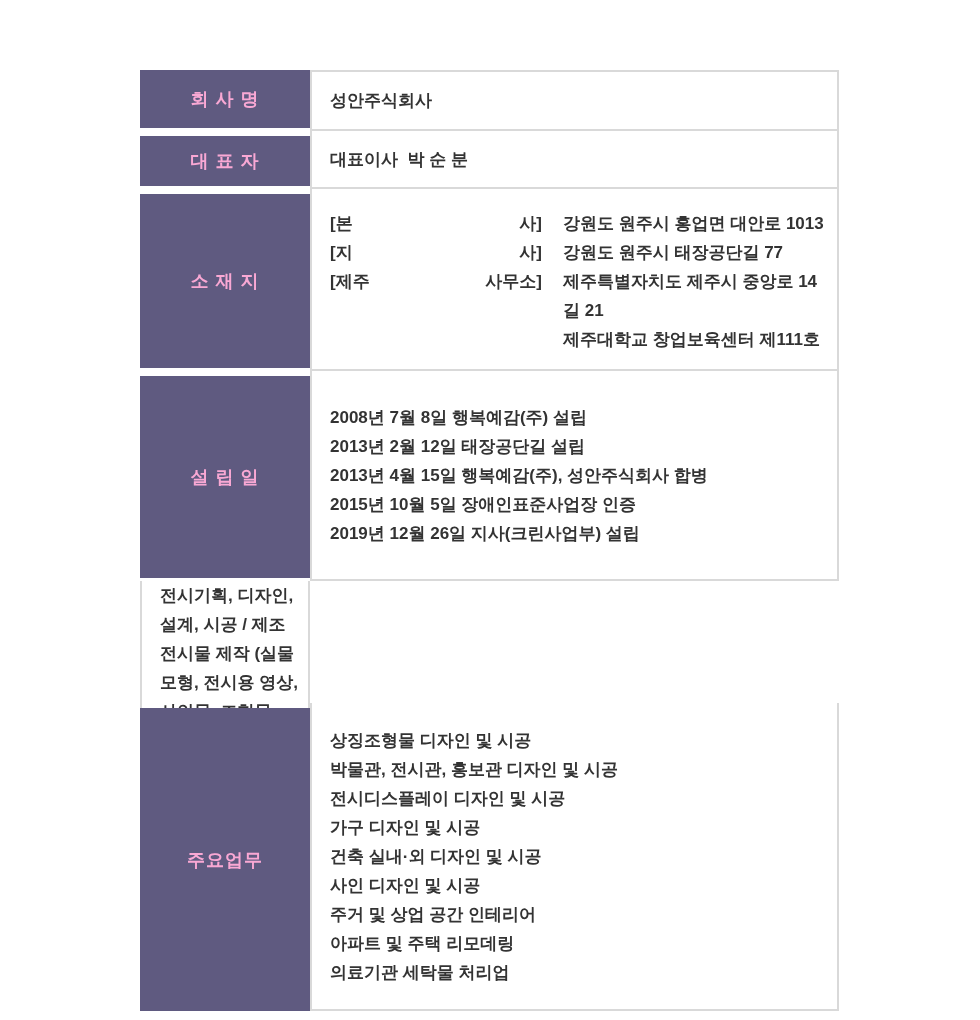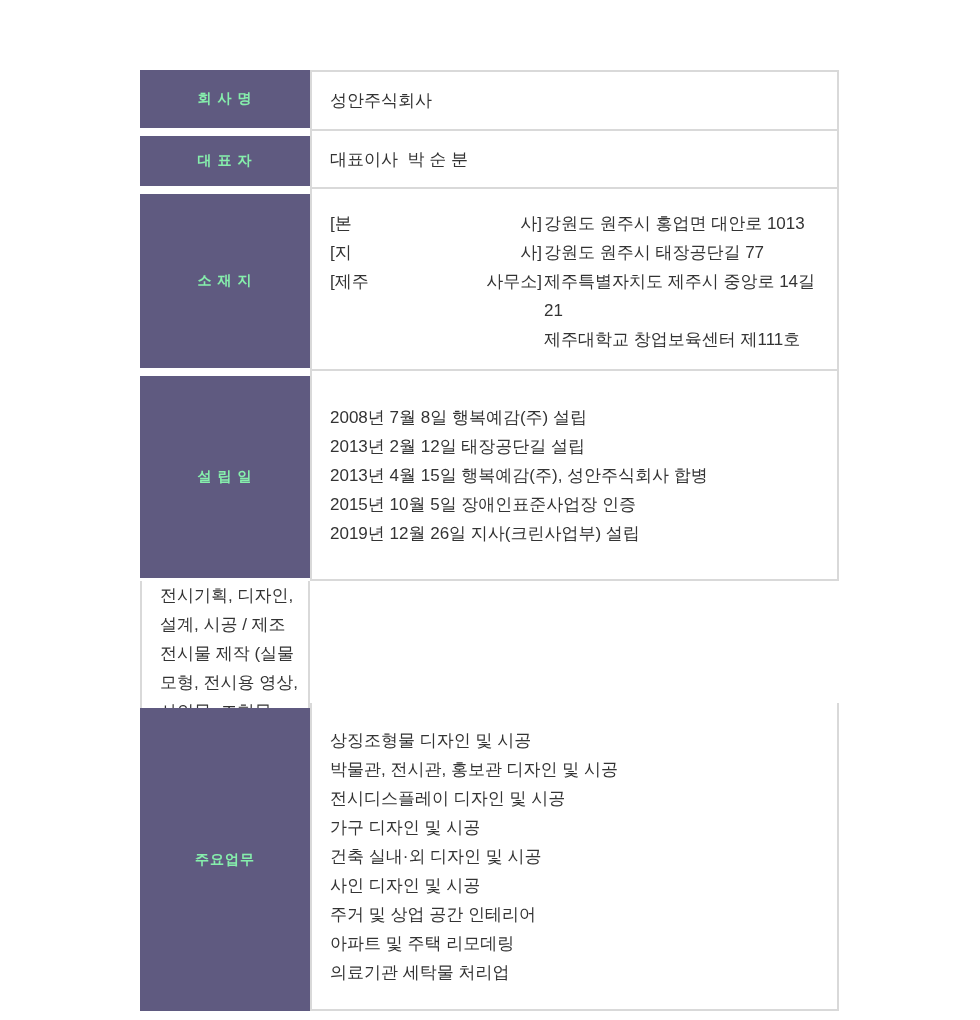--- a/index.html
+++ b/index.html
@@ -19,22 +19,22 @@
   }
   .row:nth-child(1) { height: 61px; }
   .row:nth-child(2) { height: 58px; }
   .row:nth-child(3) { height: 182px; }
   .row:nth-child(4) { height: 210px; }
   .row:nth-child(5) { height: 122px; }
   .row:nth-child(6) { height: 308px; }
 
   .label-cell {
     background: #5f5a80;
-    color: #86efac;
-    font-size: 14px;
+    color: #f9a8d4;
+    font-size: 18px;
     font-weight: 700;
     display: flex;
     align-items: center;
     justify-content: center;
     letter-spacing: 1px;
   }
   .row:not(:last-child) .label-cell { margin-bottom: 3px; }
   .row:not(:first-child) .label-cell { margin-top: 5px; text-align: center; }
 
   .content-cell {
@@ -51,29 +51,30 @@
     font-size: 17px;
   }
   .row:first-child .content-cell { border-top: 2px solid #d9d9d9; }
   .row:nth-child(3) .content-cell { justify-content: flex-start; padding-top: 20px; }
 
   .cell-line {
     line-height: 29px;
     white-space: pre-wrap;
     display: flex;
     align-items: baseline;
+    font-weight: bold;
   }
   .bracket {
     display: inline-flex;
     justify-content: space-between;
     width: 212px;
     flex: 0 0 212px;
   }
   .bracket.empty { visibility: hidden; }
-  .line-text.after-bracket { margin-left: 2px; }
+  .line-text.after-bracket { margin-left: 21px; }
 </style>
 </head>
 <body>
 
 <div class="info-table">
     <div class="row">
       <div class="label-cell">회 사 명</div>
       <div class="content-cell">
         <div class="cell-line"><span class="line-text">성안주식회사</span></div>
       </div>

